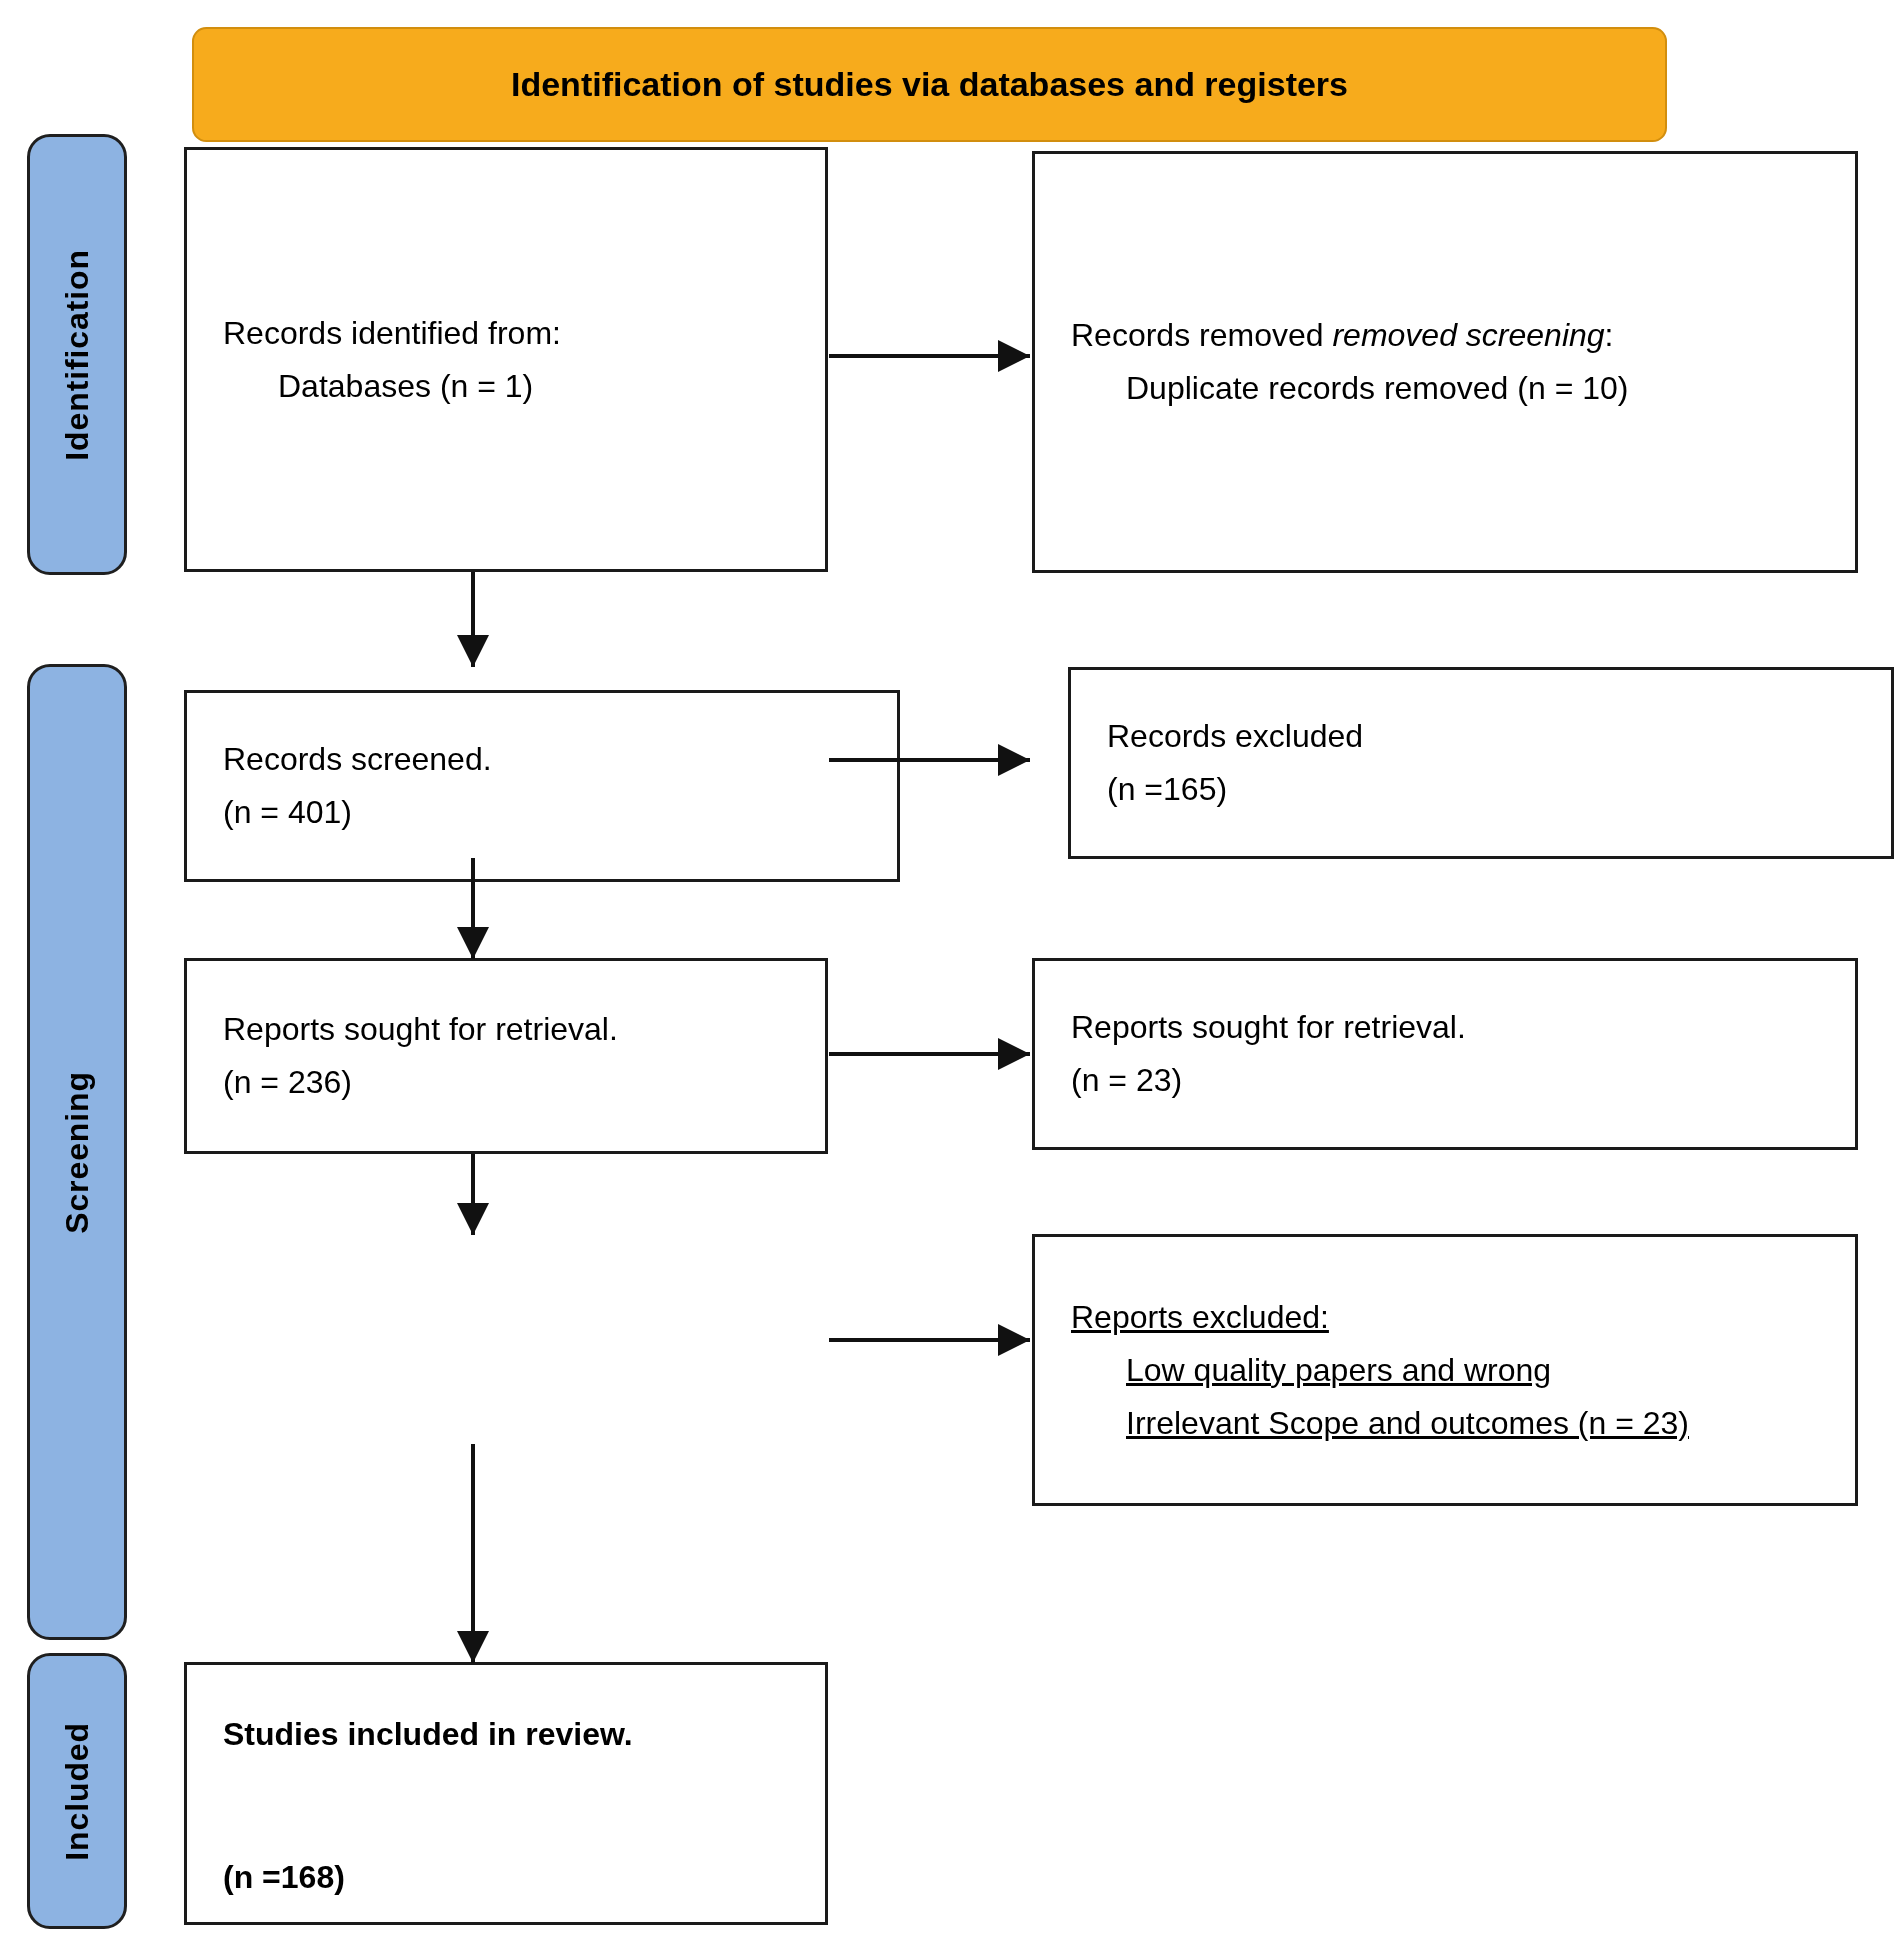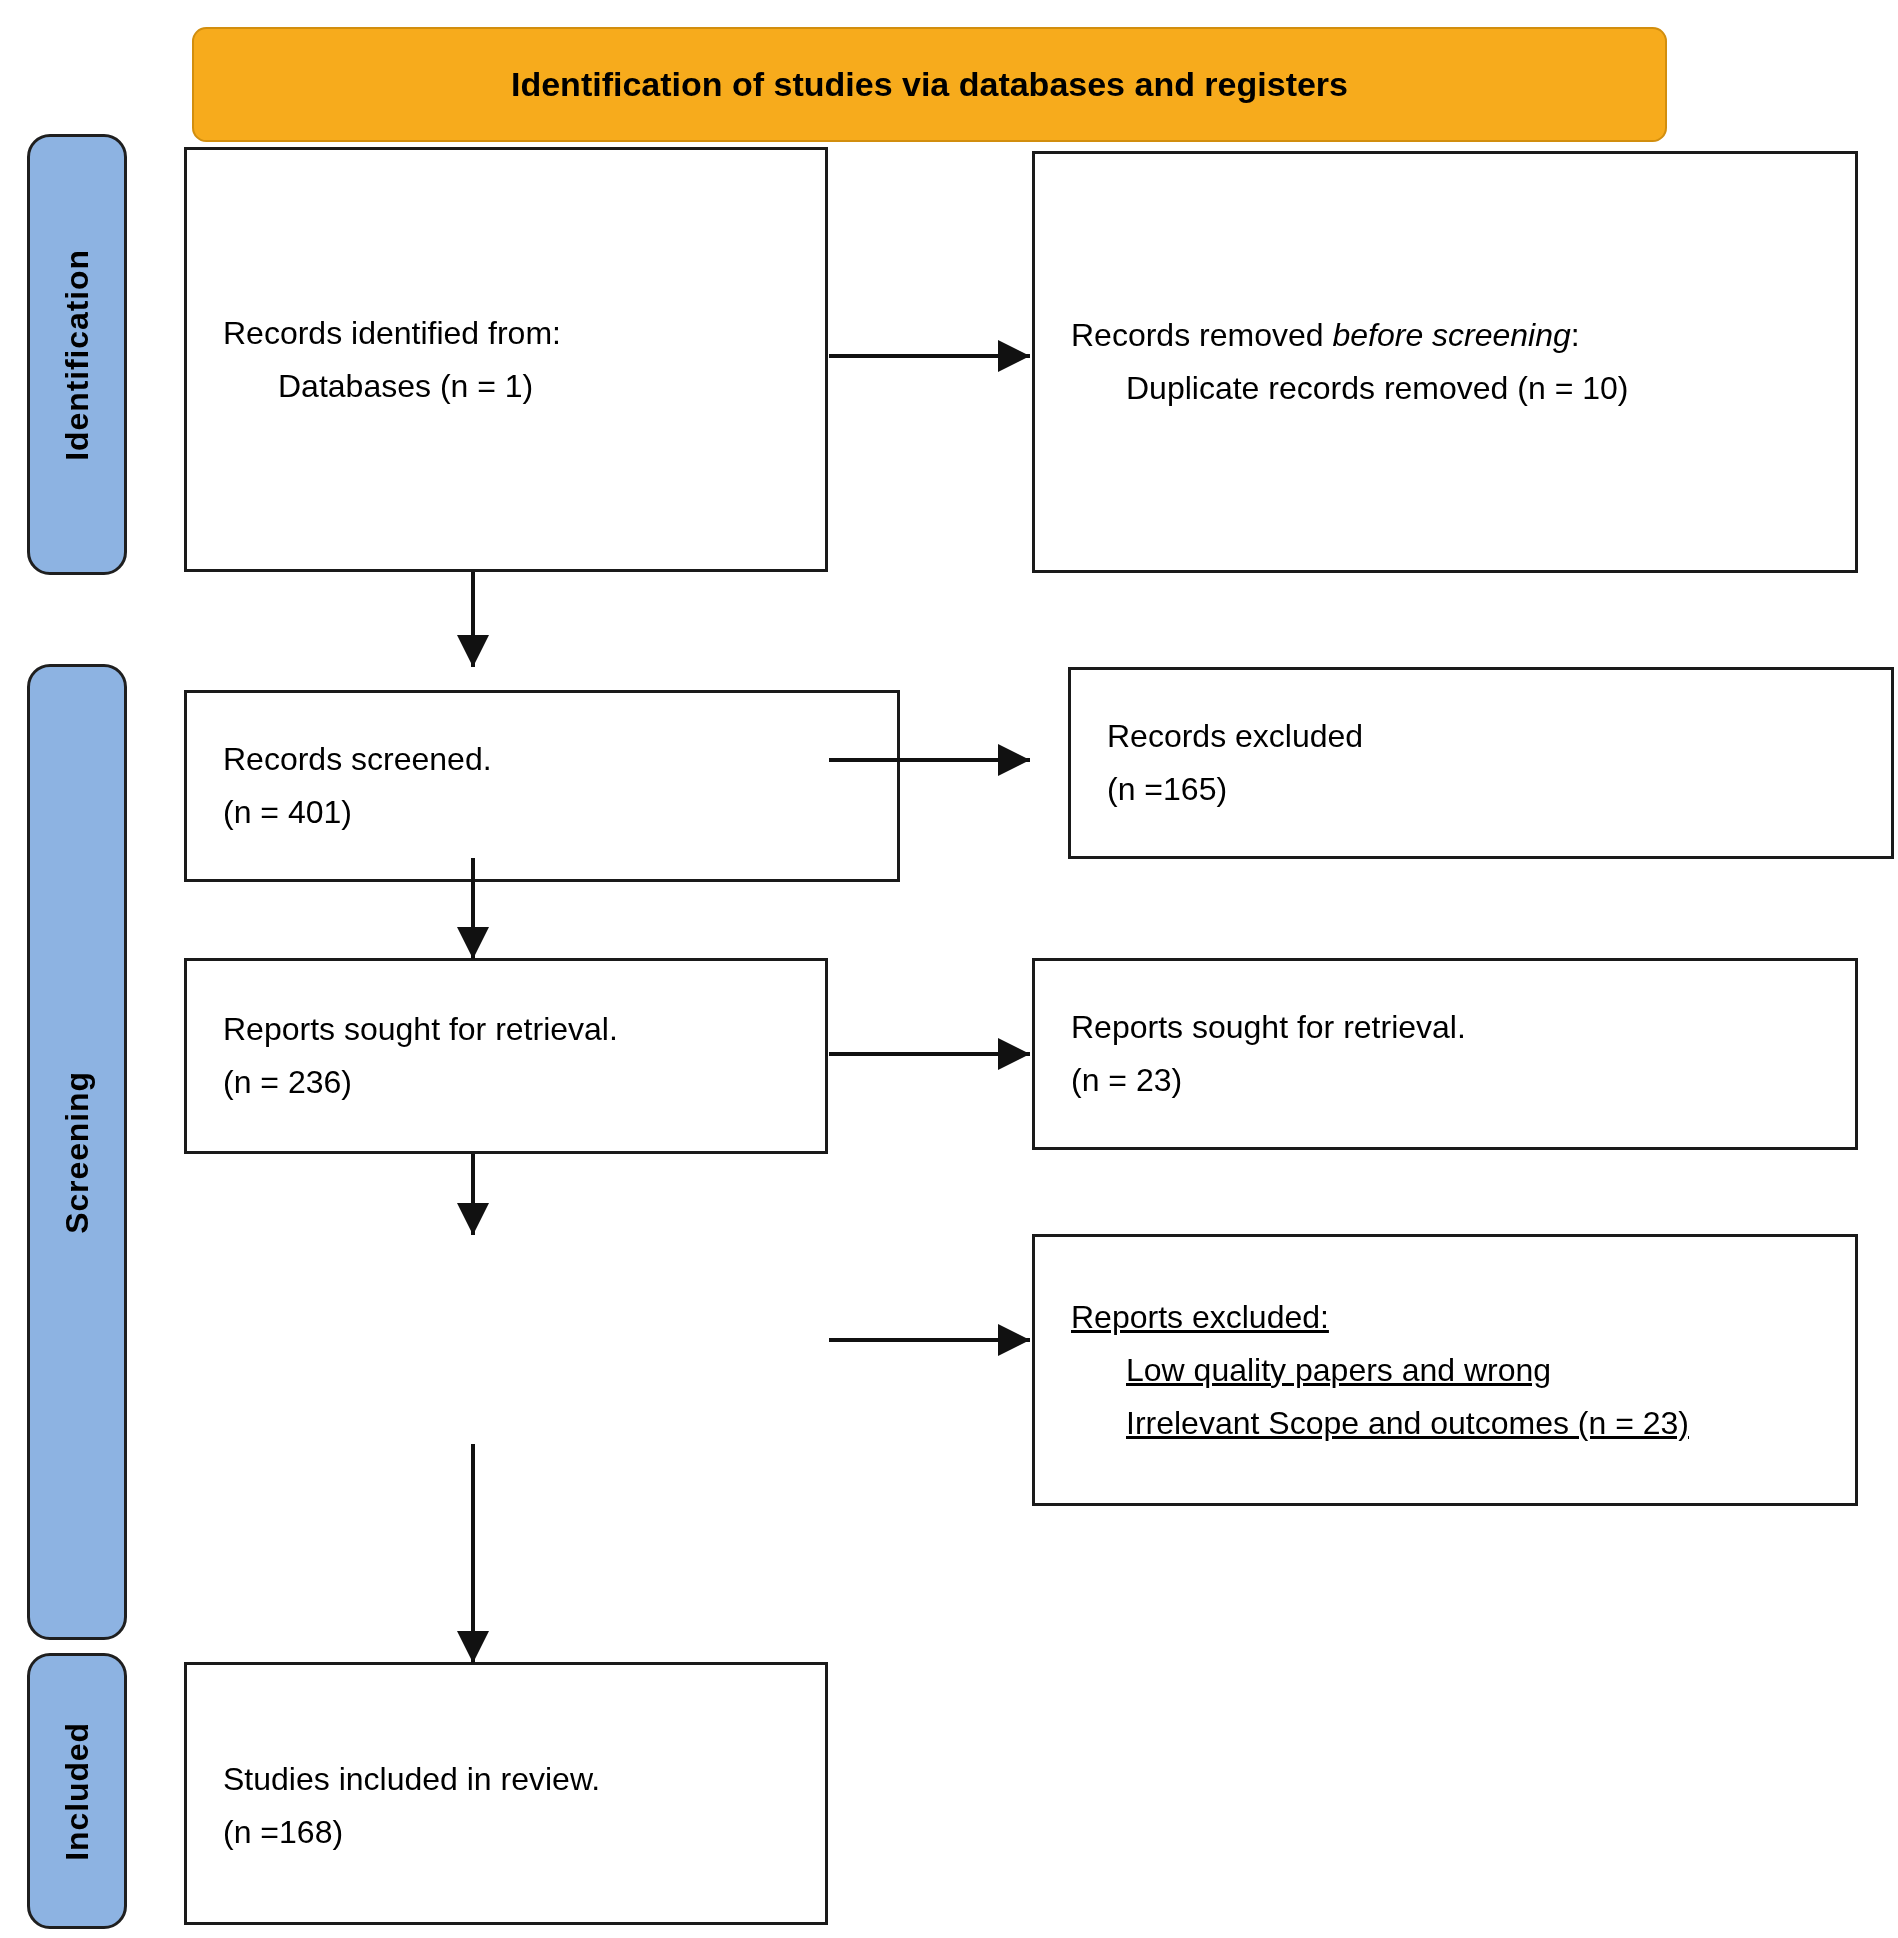--- a/index.html
+++ b/index.html
@@ -59,21 +59,21 @@
 
   .box.b1 { left: 184px;  top: 147px;  width: 644px; height: 425px; }
   .box.b2 { left: 1032px; top: 151px;  width: 826px; height: 422px; }
   .box.b3 { left: 184px;  top: 690px;  width: 716px; height: 192px; }
   .box.b4 { left: 1068px; top: 667px;  width: 826px; height: 192px; }
   .box.b5 { left: 184px;  top: 958px; width: 644px; height: 196px; }
   .box.b6 { left: 1032px; top: 958px; width: 826px; height: 192px; }
   .box.b7 { left: 184px;  top: 1234px; width: 644px; height: 209px; }
   .box.b8 { left: 1032px; top: 1234px; width: 826px; height: 272px; text-decoration: underline; }
   .box.b9 { left: 184px;  top: 1662px; width: 644px; height: 263px;
-            justify-content: center; padding-top: 43px; }
+            justify-content: space-between; padding-top: 43px; font-weight: bold; }
 
   .h-arrow { position: absolute; height: 3.6px; background: var(--arrow, #111); }
   .h-arrow::after {
     content: ""; position: absolute; right: 0; top: 50%;
     transform: translateY(-50%);
     width: 0; height: 0;
     border-left: 32px solid var(--arrow, #111);
     border-top: 16px solid transparent;
     border-bottom: 16px solid transparent;
   }
@@ -112,21 +112,21 @@
   </div>
   <div class="stage included">
     <span>Included</span>
   </div>
 
   <div class="box b1">
       <div class="line"><span>Records identified from:</span></div>
       <div class="line indent"><span>Databases (n = 1)</span></div>
     </div>
   <div class="box b2">
-      <div class="line"><span>Records removed </span><span class="italic">before screening</span><span>:</span></div>
+      <div class="line"><span>Records removed </span><span class="italic">removed screening</span><span>:</span></div>
       <div class="line indent"><span>Duplicate records removed (n = 10)</span></div>
     </div>
   <div class="box b3">
       <div class="line"><span>Records screened.</span></div>
       <div class="line"><span>(n = 401)</span></div>
     </div>
   <div class="box b4">
       <div class="line"><span>Records excluded</span></div>
       <div class="line"><span>(n =165)</span></div>
     </div>

